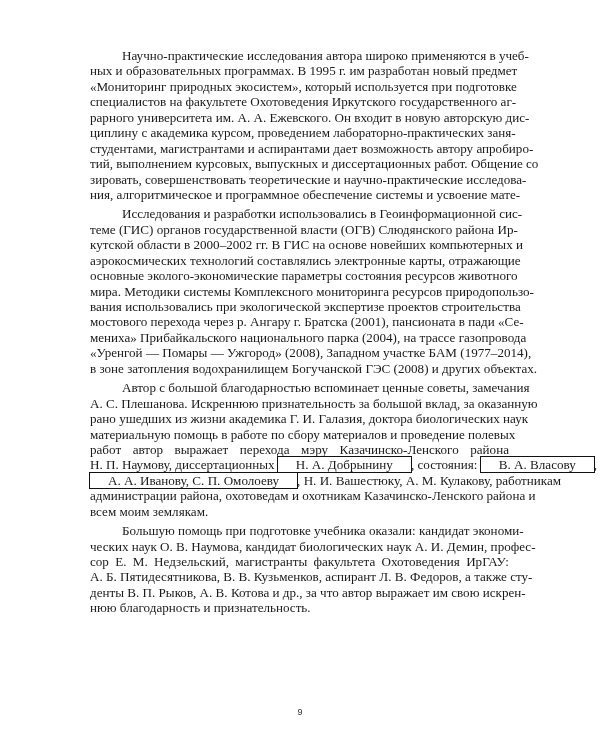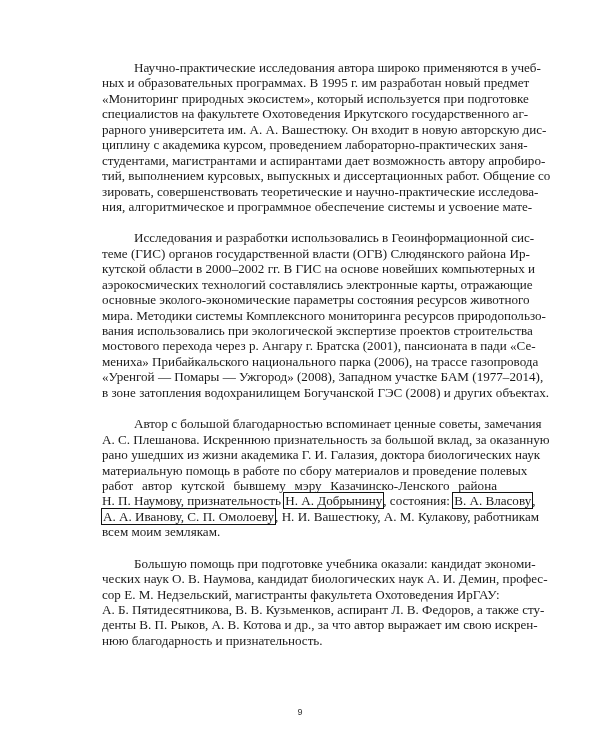--- a/index.html
+++ b/index.html
@@ -2,79 +2,80 @@
 <html><head>
 <meta charset="utf-8">
 <style>
   html, body { margin: 0; padding: 0; background: #ffffff; }
   body { width: 600px; height: 750px; position: relative; overflow: hidden; }
   .page {
     position: absolute; left: 86px; top: 44px; width: 427px;
     font-family: "Liberation Serif", serif;
     font-size: 13.1px; color: #1a1a1a; line-height: 15.45px;
   }
-  .para { margin: 16px; }
+  .para { margin: 4px; }
   .line {
     display: block; white-space: nowrap; text-align: justify;
     text-align-last: justify; height: 15.45px;
   }
   .line.last { text-align-last: left; }
   .line.indent { padding-left: 32px; }
   .boxed {
-    border: 1.3px solid #111; padding: 0 1px; margin: 0 -1px;
+    border: 1.3px solid #111; padding: 0 18px; margin: 0 -1px;
   }
   .page-number {
     position: absolute; left: 0; width: 600px; top: 707px; text-align: center;
     font-family: "Liberation Sans", sans-serif; font-size: 9px; color: #333;
   }
 </style>
 </head>
 <body>
 
 <div class="page">
 
   <div class="para">
     <span class="line indent">Научно-практические исследования автора широко применяются в учеб-</span>
     <span class="line">ных и образовательных программах. В 1995 г. им разработан новый предмет</span>
     <span class="line">«Мониторинг природных экосистем», который используется при подготовке</span>
     <span class="line">специалистов на факультете Охотоведения Иркутского государственного аг-</span>
-    <span class="line">рарного университета им. А. А. Вашестюку. Он входит в новую авторскую дис-</span>
+    <span class="line">рарного университета им. А. А. Ежевского. Он входит в новую авторскую дис-</span>
     <span class="line">циплину с академика курсом, проведением лабораторно-практических заня-</span>
     <span class="line">студентами, магистрантами и аспирантами дает возможность автору апробиро-</span>
     <span class="line">тий, выполнением курсовых, выпускных и диссертационных работ. Общение со</span>
     <span class="line">зировать, совершенствовать теоретические и научно-практические исследова-</span>
     <span class="line">ния, алгоритмическое и программное обеспечение системы и усвоение мате-</span>
   </div>
 
   <div class="para">
     <span class="line indent">Исследования и разработки использовались в Геоинформационной сис-</span>
     <span class="line">теме (ГИС) органов государственной власти (ОГВ) Слюдянского района Ир-</span>
     <span class="line">кутской области в 2000–2002 гг. В ГИС на основе новейших компьютерных и</span>
     <span class="line">аэрокосмических технологий составлялись электронные карты, отражающие</span>
     <span class="line">основные эколого-экономические параметры состояния ресурсов животного</span>
     <span class="line">мира. Методики системы Комплексного мониторинга ресурсов природопользо-</span>
     <span class="line">вания использовались при экологической экспертизе проектов строительства</span>
     <span class="line">мостового перехода через р. Ангару г. Братска (2001), пансионата в пади «Се-</span>
-    <span class="line">мениха» Прибайкальского национального парка (2006), на трассе газопровода</span>
+    <span class="line">мениха» Прибайкальского национального парка (2004), на трассе газопровода</span>
     <span class="line">«Уренгой — Помары — Ужгород» (2008), Западном участке БАМ (1977–2014),</span>
     <span class="line">в зоне затопления водохранилищем Богучанской ГЭС (2008) и других объектах.</span>
   </div>
 
   <div class="para">
     <span class="line indent">Автор с большой благодарностью вспоминает ценные советы, замечания</span>
     <span class="line">А. С. Плешанова. Искреннюю признательность за большой вклад, за оказанную</span>
     <span class="line">рано ушедших из жизни академика Г. И. Галазия, доктора биологических наук</span>
     <span class="line">материальную помощь в работе по сбору материалов и проведение полевых</span>
-    <span class="line">работ автор кутской бывшему мэру Казачинско-Ленского района</span>
+    <span class="line">работ автор выражает перехода мэру Казачинско-Ленского района</span>
     <span class="line">
-      <span>Н. П. Наумову, признательность </span><span class="boxed">Н. А. Добрынину</span><span>, состояния: </span><span class="boxed">В. А. Власову</span><span>,</span>
+      <span>Н. П. Наумову, диссертационных </span><span class="boxed">Н. А. Добрынину</span><span>, состояния: </span><span class="boxed">В. А. Власову</span><span>,</span>
     </span>
     <span class="line">
       <span class="boxed">А. А. Иванову, С. П. Омолоеву</span><span>, Н. И. Вашестюку, А. М. Кулакову, работникам</span>
     </span>
+    <span class="line">администрации района, охотоведам и охотникам Казачинско-Ленского района и</span>
     <span class="line last">всем моим землякам.</span>
   </div>
 
   <div class="para">
     <span class="line indent">Большую помощь при подготовке учебника оказали: кандидат экономи-</span>
     <span class="line">ческих наук О. В. Наумова, кандидат биологических наук А. И. Демин, профес-</span>
     <span class="line">сор Е. М. Недзельский, магистранты факультета Охотоведения ИрГАУ:</span>
     <span class="line">А. Б. Пятидесятникова, В. В. Кузьменков, аспирант Л. В. Федоров, а также сту-</span>
     <span class="line">денты В. П. Рыков, А. В. Котова и др., за что автор выражает им свою искрен-</span>
     <span class="line last">нюю благодарность и признательность.</span>

